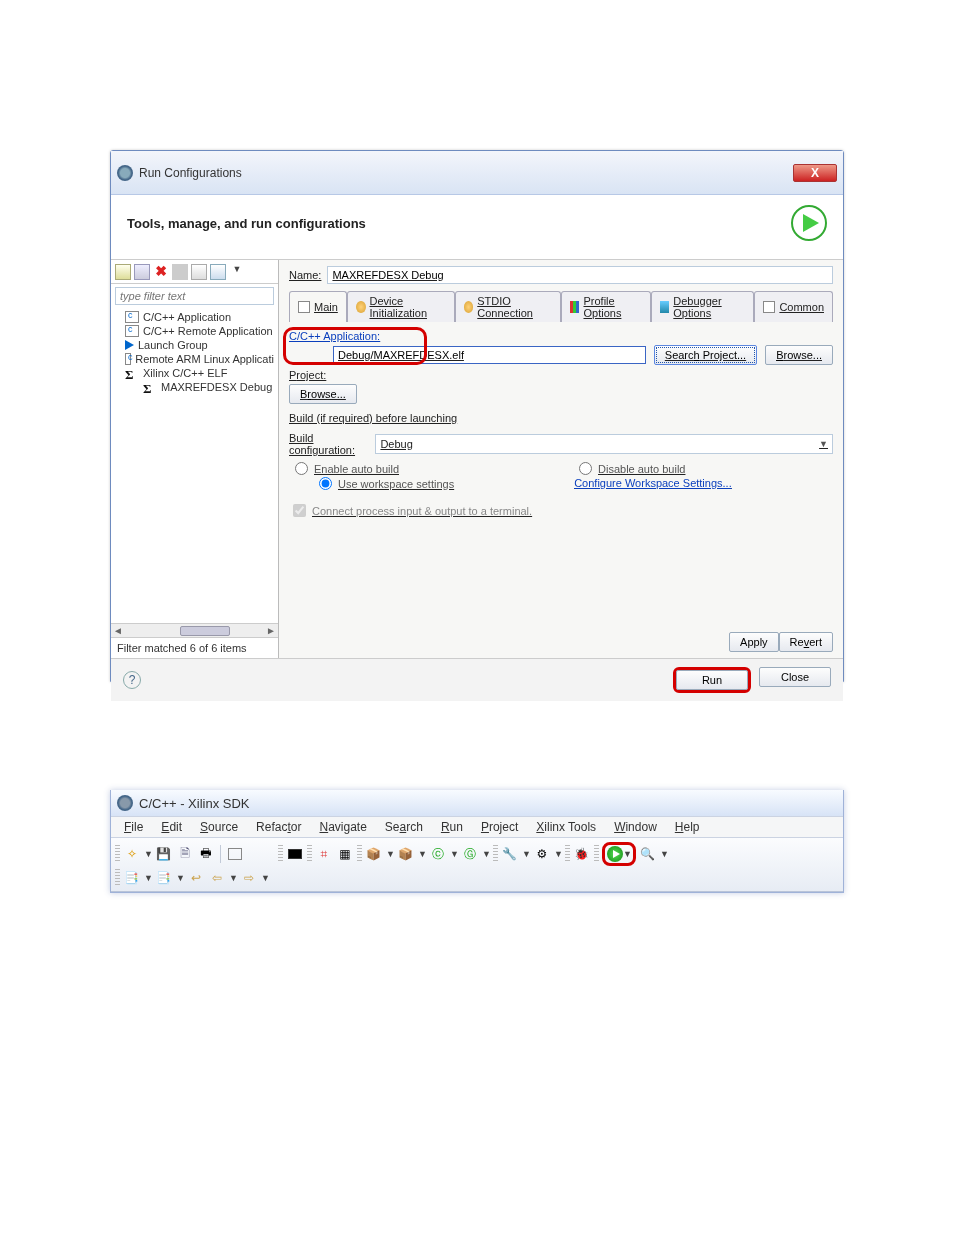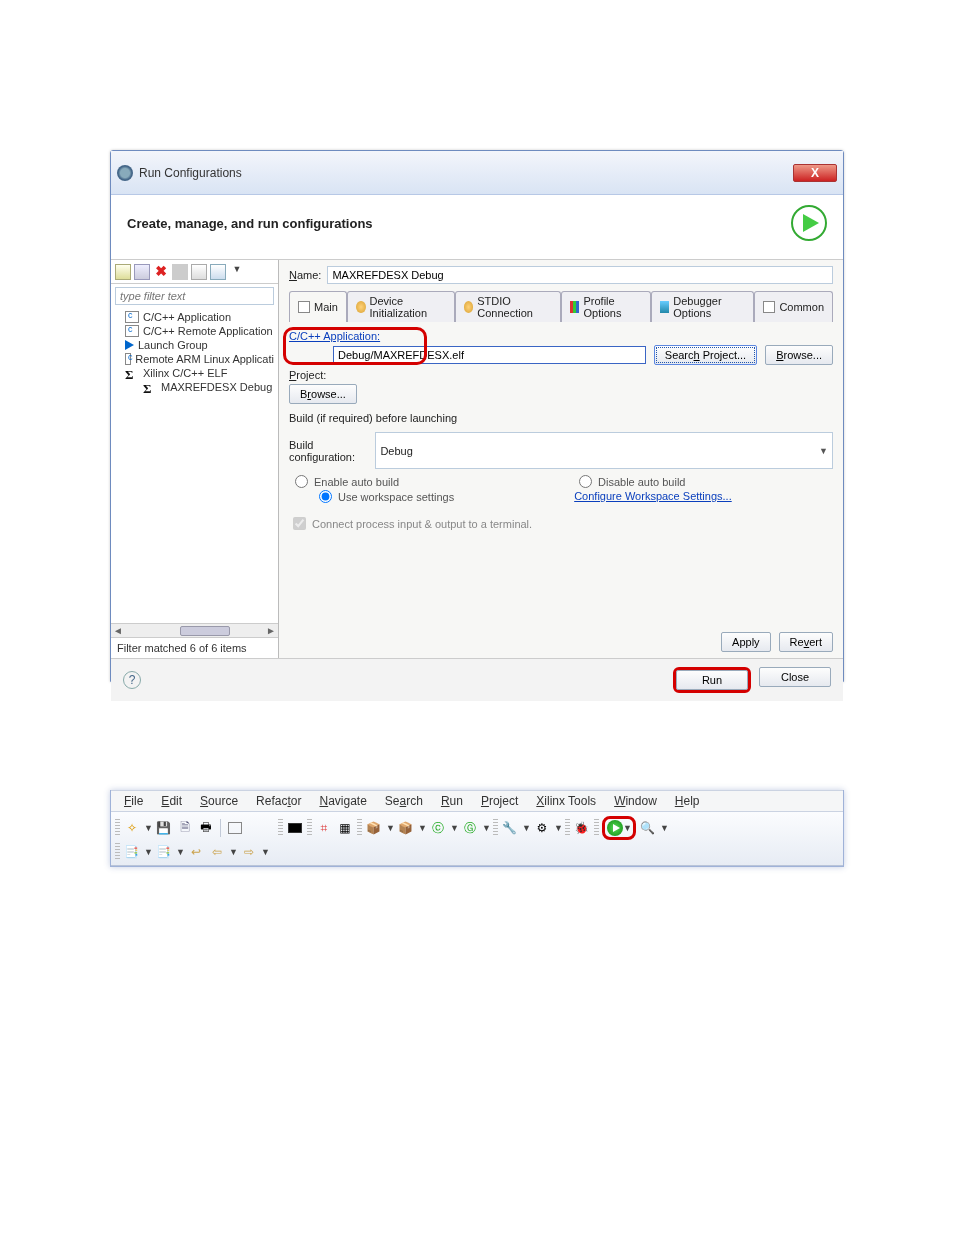--- a/index.html
+++ b/index.html
@@ -68,21 +68,21 @@
   .it .ic { width:14px; height:12px; border:1px solid #888; background:#fff; position:relative;}
   .it .ic.c::after{content:"c";position:absolute;font-size:9px;color:#06c;left:2px;top:-2px;}
   .it .ic.pl{border:none;width:0;height:0;border-left:9px solid #06c;border-top:5px solid transparent;border-bottom:5px solid transparent;}
   .it .ic.sig{border:none;font-family:serif;font-weight:bold;font-size:13px;color:#111;}
   .it.sub{padding-left:32px;}
   .tree-scroll{height:14px;border-top:1px solid #ccc;background:#eee;display:flex;align-items:center;justify-content:space-between;padding:0 2px;font-size:10px;color:#666;}
   .tree-scroll .thumb{height:10px;width:50px;background:#ccd;border:1px solid #99a;border-radius:2px;margin-left:20px;}
   .filter-count{padding:4px 6px;font-size:11px;border-top:1px solid #ccc;}
 
   
-  .right { flex:1; background:#f7f7f5; padding:6px 10px; font-size:11px; color:#222;}
+  .right { flex:1; background:#f7f7f5; padding:6px 10px; font-size:11px; color:#222;text-decoration:underline;}
   .row-name{display:flex;align-items:center;gap:6px;margin-bottom:6px;}
   .row-name input{flex:1;height:18px;border:1px solid #bcd;padding:0 4px;font-size:11px;}
   .tabs{display:flex;gap:0;border-bottom:1px solid #aab;margin-bottom:8px;}
   .tab{display:flex;align-items:center;gap:4px;padding:3px 8px;border:1px solid #aab;border-bottom:none;background:#efeff3;font-size:11px;position:relative;top:1px;border-radius:3px 3px 0 0;}
   .tab.active{background:#f7f7f5;}
   .tab .tic{width:12px;height:12px;border:1px solid #888;background:#fff;}
   .tab .tic.gear{border-radius:50%;border:none;background:radial-gradient(#ffd27a,#d8a030);}
   .tab .tic.prof{border:none;background:linear-gradient(90deg,#d33 33%,#3c3 33% 66%,#36c 66%);}
   .tab .tic.dbg{border:none;background:linear-gradient(#6cf,#28a);}
   .field-row{display:flex;align-items:center;gap:8px;margin:3px 0;}
@@ -103,21 +103,21 @@
 
   .dialog-footer{
     border-top:1px solid #ccc;background:#f3f3f3;padding:8px 12px;
     display:flex;justify-content:space-between;align-items:center;
   }
   .dialog-footer .left-f{display:flex;align-items:center;}
   .help-ic{width:18px;height:18px;border:1px solid #8aa;border-radius:50%;color:#468;font-size:12px;text-align:center;line-height:16px;}
   .dialog-footer .right-f{display:flex;gap:8px;}
 
   .proj-block{margin-top:4px;}
-  .build-sel{width:100%;height:37px;border:1px solid #bcd;background:#fff;padding:0 4px;font-size:11px;display:flex;align-items:center;justify-content:space-between;}
+  .build-sel{width:100%;height:20px;border:1px solid #bcd;background:#fff;padding:0 4px;font-size:11px;display:flex;align-items:center;justify-content:space-between;}
   .build-sel .caret{font-size:9px;color:#555;}
 
   
   .sdk {
     position:absolute; left:110px; top:790px; width:734px;
     border:1px solid #9fb2d8; border-top:none;
     box-shadow:0 0 6px rgba(60,90,160,.3);
   }
   .sdk-title{
     height:26px;background:linear-gradient(#f8fbff,#d7e3f6);
@@ -146,37 +146,37 @@
   .ic-chip{color:#d33;}
   .ic-pkg{color:#b80;}
   .ic-green{color:#2a2;}
   .ic-bug{color:#4a6;}
   .ic-wrench{color:#777;}
   .ic-ext{color:#27a;}
   .red-ring2{border:3px solid #d40000;border-radius:8px;padding:1px 2px;display:inline-flex;align-items:center;}
   .run-ic{width:16px;height:16px;border-radius:50%;background:radial-gradient(#5d5,#181);display:inline-flex;align-items:center;justify-content:center;}
   .run-ic::after{content:"";width:0;height:0;border-left:7px solid #fff;border-top:4px solid transparent;border-bottom:4px solid transparent;margin-left:2px;}
   .ic-nav{color:#caa14a;}
-  .apply-btns{display:flex;gap:8px;justify-content:flex-end;padding:8px 10px 0 0;}
+  .apply-btns{display:flex;gap:0;justify-content:flex-end;padding:8px 10px 0 0;}
   .red-ring-run{border:3px solid #d40000;border-radius:6px;padding:0;}
 </style>
 </head>
 <body>
 
 <div class="canvas">
 
 <div class="dialog">
   <div class="titlebar">
     <span class="title-icon"></span>
     <span class="title-txt">Run Configurations</span>
     <span class="close-x">X</span>
   </div>
 
   <div class="subheader">
-    <h2>Create, manage, and run configurations</h2>
+    <h2>Tools, manage, and run configurations</h2>
     <div class="play-circle">
           <span></span>
         </div>
   </div>
 
   <div class="body">
 
     <div class="left">
       <div class="mini-tb">
         <span class="ico-new"></span>
@@ -316,20 +316,24 @@
     <div class="right-f">
       <span class="red-ring-run">
         <button class="btn" style="width:72px;">Run</button>
       </span>
       <button class="btn" style="width:72px;">Close</button>
     </div>
   </div>
 </div>
 
 <div class="sdk">
+  <div class="sdk-title">
+    <span class="title-icon"></span>
+    <span>C/C++ - Xilinx SDK</span>
+  </div>
   <div class="menu">
     <span><u>F</u>ile</span>
     <span><u>E</u>dit</span>
     <span><u>S</u>ource</span>
     <span>Refac<u>t</u>or</span>
     <span><u>N</u>avigate</span>
     <span>Se<u>a</u>rch</span>
     <span><u>R</u>un</span>
     <span><u>P</u>roject</span>
     <span><u>X</u>ilinx Tools</span>

